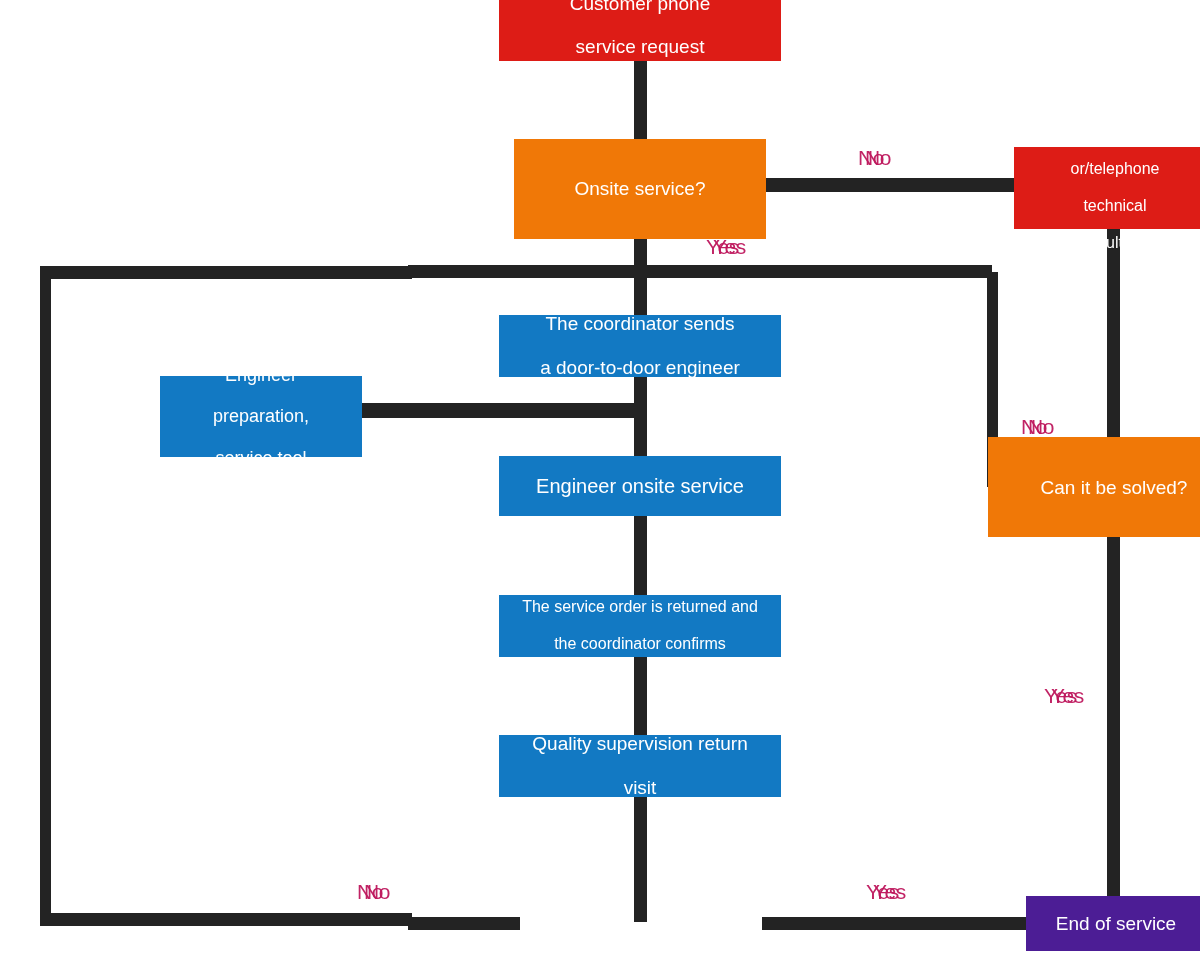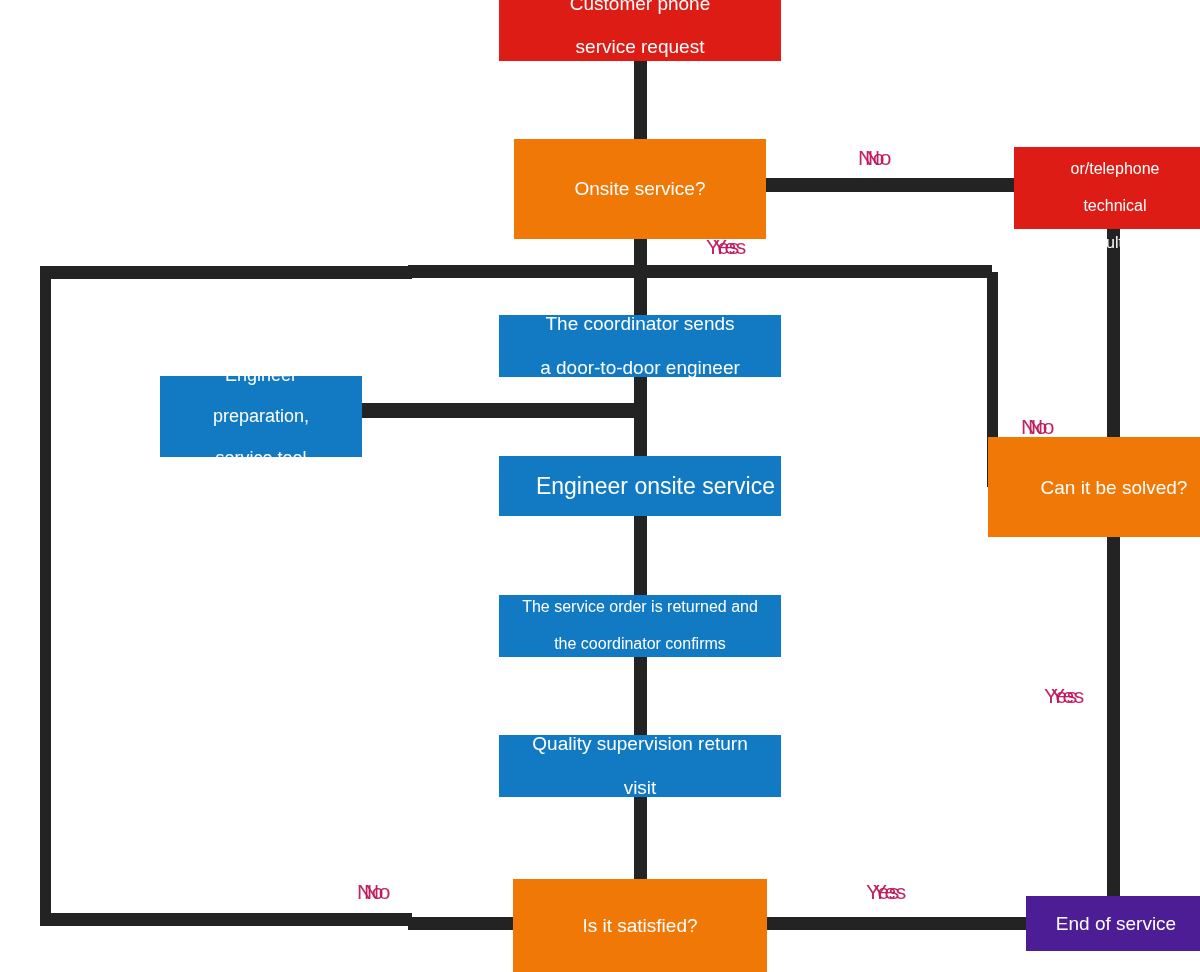--- a/index.html
+++ b/index.html
@@ -56,21 +56,21 @@
     opacity:.95;
   }
   .elabel .g2{transform:translateX(7px);}
 
   
   #n-request   {left:459px; top:-10px;  width:282px; height:71px;  font-size:19px;}
   #n-onsite    {left:474px; top:139px;  width:252px; height:100px; font-size:19px;}
   #n-online    {left:974px; top:147px;  width:202px; height:82px;  font-size:16px;}
   #n-coord     {left:459px; top:315px;  width:282px; height:62px;  font-size:19px;}
   #n-prep      {left:120px; top:376px;  width:202px; height:81px;  font-size:18px;}
-  #n-onsitesvc {left:459px; top:456px;  width:282px; height:60px;  font-size:23px;text-align:right;}
+  #n-onsitesvc {left:459px; top:456px;  width:282px; height:60px;  font-size:20px;}
   #n-solvedA   {left:948px; top:437px;  width:252px; height:100px;}
   #n-solvedB   {left:948px; top:437px;  width:158px; height:88px;  font-size:19px;}
   #n-return    {left:459px; top:595px;  width:282px; height:62px;  font-size:16px;justify-content:flex-end;}
   #n-quality   {left:459px; top:735px;  width:282px; height:62px;  font-size:19px;justify-content:flex-end;}
   #n-satisfied {left:473px; top:879px;  width:254px; height:93px;  font-size:19px;}
   #n-end       {left:986px; top:896px;  width:180px; height:55px;  font-size:19px;}
 </style>
 </head>
 <body>
 
@@ -130,23 +130,20 @@
   </div>
 
   <div class="node blue" id="n-return">
     <span><span>The service order is returned and</span><br><span>the coordinator confirms</span></span>
   </div>
 
   <div class="node blue" id="n-quality">
     <span><span>Quality supervision return</span><br><span>visit</span></span>
   </div>
 
-  <div class="node orange" id="n-satisfied">
-    <span>Is it satisfied?</span>
-  </div>
 
   <div class="node green" id="n-end">
     <span>End of service</span>
   </div>
 
   <div class="elabel" style="left:818px; top:146px;">
     <span class="ghost">No</span>
     <span class="ghost g2">No</span>
     <span style="visibility:hidden;">No&nbsp;&nbsp;</span>
   </div>

